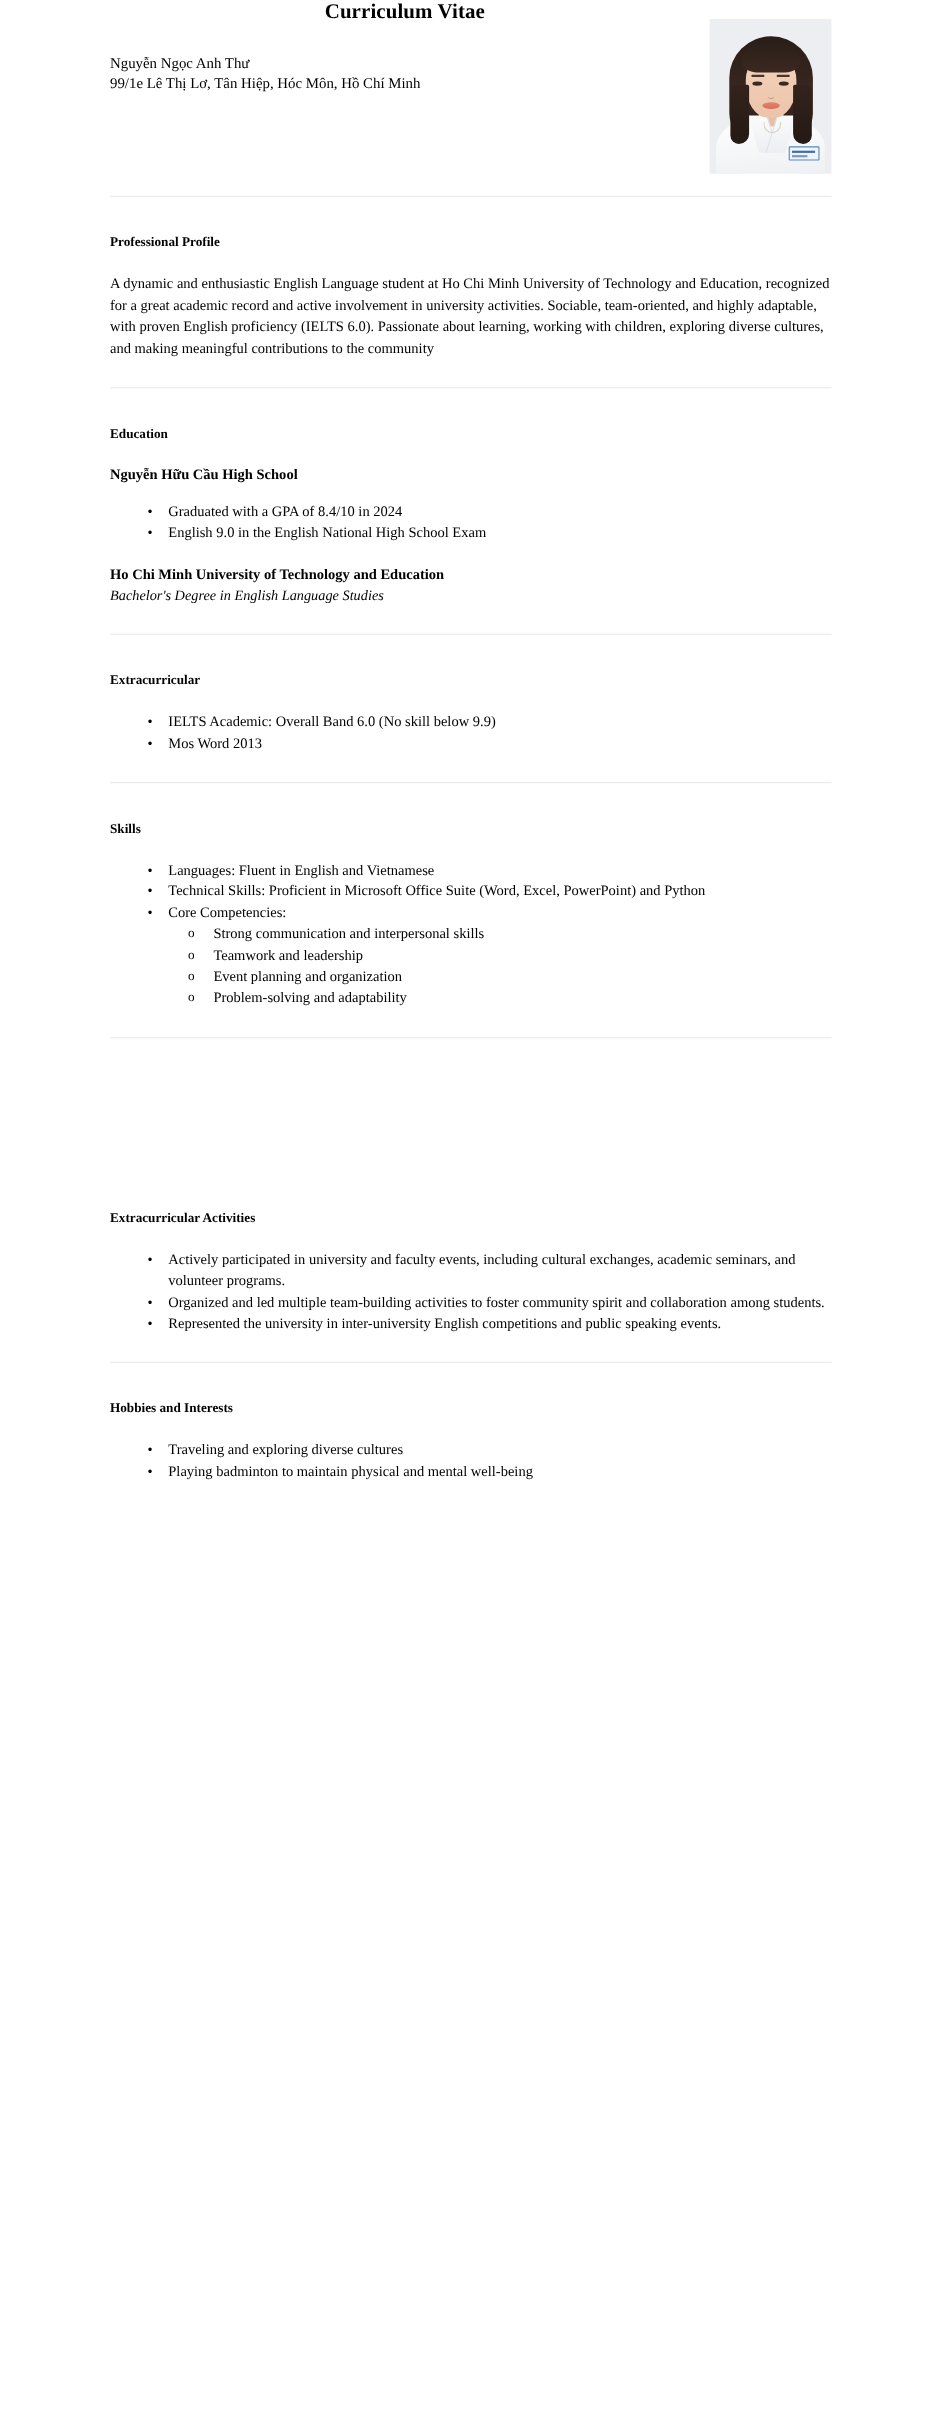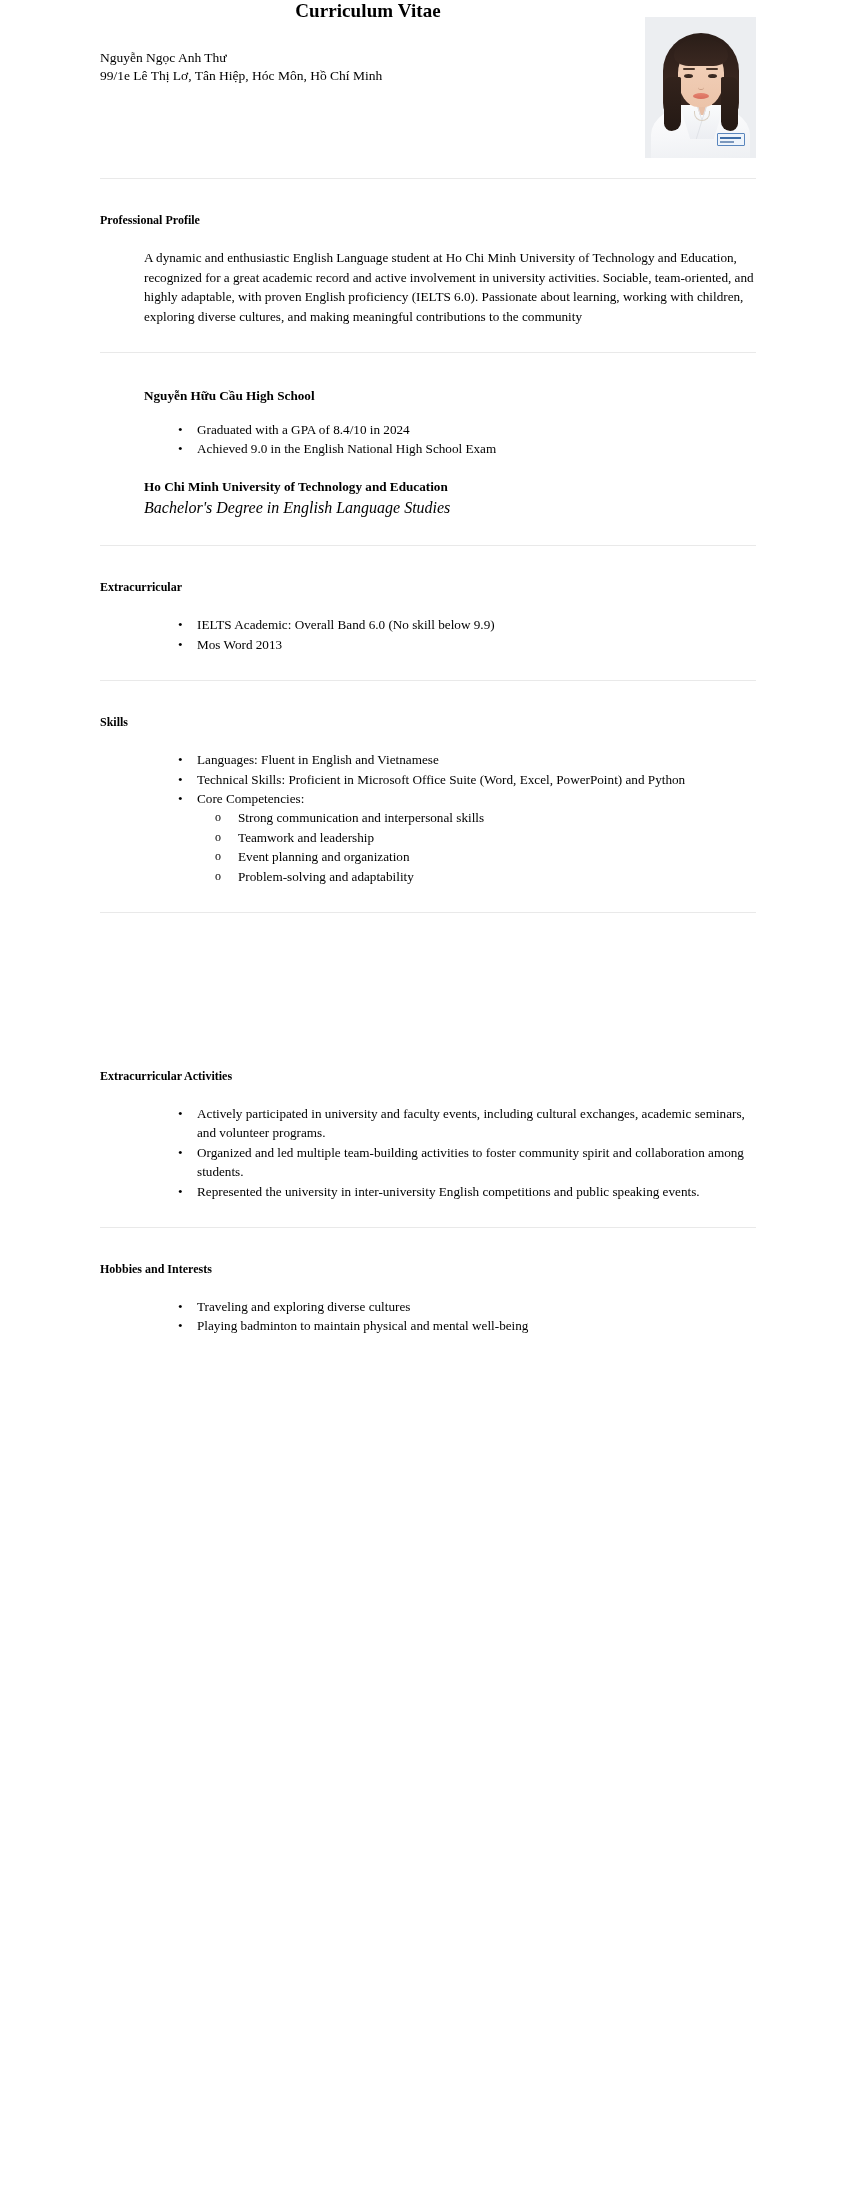--- a/index.html
+++ b/index.html
@@ -240,36 +240,35 @@
     padding-top: 34px;
   }
   .section-title {
     font-size: 12px;
     font-weight: bold;
     line-height: 1.25;
     margin: 0 0 20px 0;
   }
   .section-body {
     padding-bottom: 26px;
-    margin-left: 44px;
   }
   .para {
     font-size: 13.2px;
     line-height: 1.48;
     margin: 0;
     text-align: left;
   }
   .sub-head {
     font-size: 13.2px;
     font-weight: bold;
     line-height: 1.4;
     margin: 0;
   }
   .sub-head-italic {
-    font-size: 16px;
+    font-size: 13px;
     font-style: italic;
     line-height: 1.4;
     margin: 0;
   }
   .gap-sm { height: 14px; }
   .gap-md { height: 20px; }
 
   ul.bullets {
     list-style: none;
     margin: 0;
@@ -356,31 +355,32 @@
     <div class="section">
       <div class="section-title">Professional Profile</div>
       <div class="section-body">
         <p class="para">A dynamic and enthusiastic English Language student at Ho Chi Minh University of Technology and Education, recognized for a great academic record and active involvement in university activities. Sociable, team-oriented, and highly adaptable, with proven English proficiency (IELTS 6.0). Passionate about learning, working with children, exploring diverse cultures, and making meaningful contributions to the community</p>
       </div>
     </div>
 
     <div class="divider"></div>
 
     <div class="section">
+      <div class="section-title">Education</div>
       <div class="section-body">
         <div class="sub-head">Nguyễn Hữu Cầu High School</div>
         <div class="gap-sm"></div>
         <ul class="bullets">
           <li>
             <span class="marker">•</span>
             <span>Graduated with a GPA of </span><b>8.4/10</b><span> in 2024</span>
           </li>
           <li>
             <span class="marker">•</span>
-            <span>Achieved </span><b>9.0</b><span> in the English National High School Exam</span>
+            <span>English </span><b>9.0</b><span> in the English National High School Exam</span>
           </li>
         </ul>
         <div class="gap-md"></div>
         <div class="sub-head">Ho Chi Minh University of Technology and Education</div>
         <div class="sub-head-italic">Bachelor's Degree in English Language Studies</div>
       </div>
     </div>
 
     <div class="divider"></div>
 

